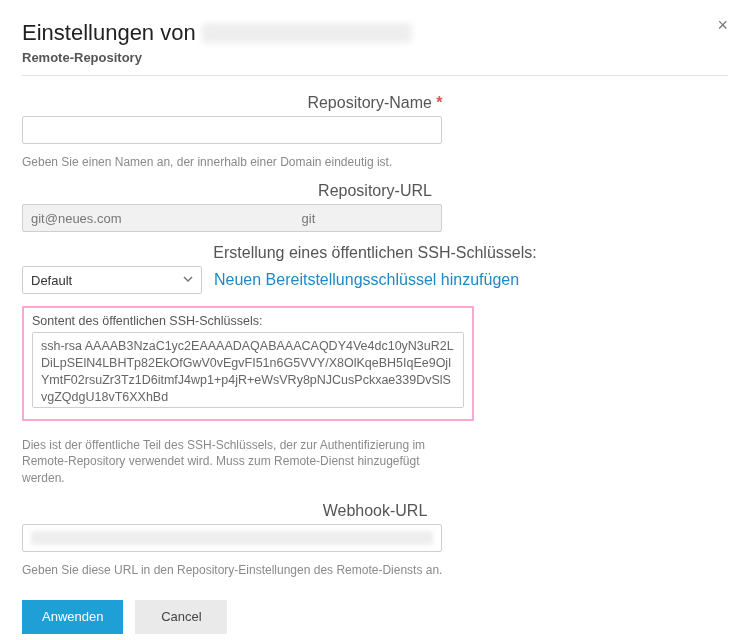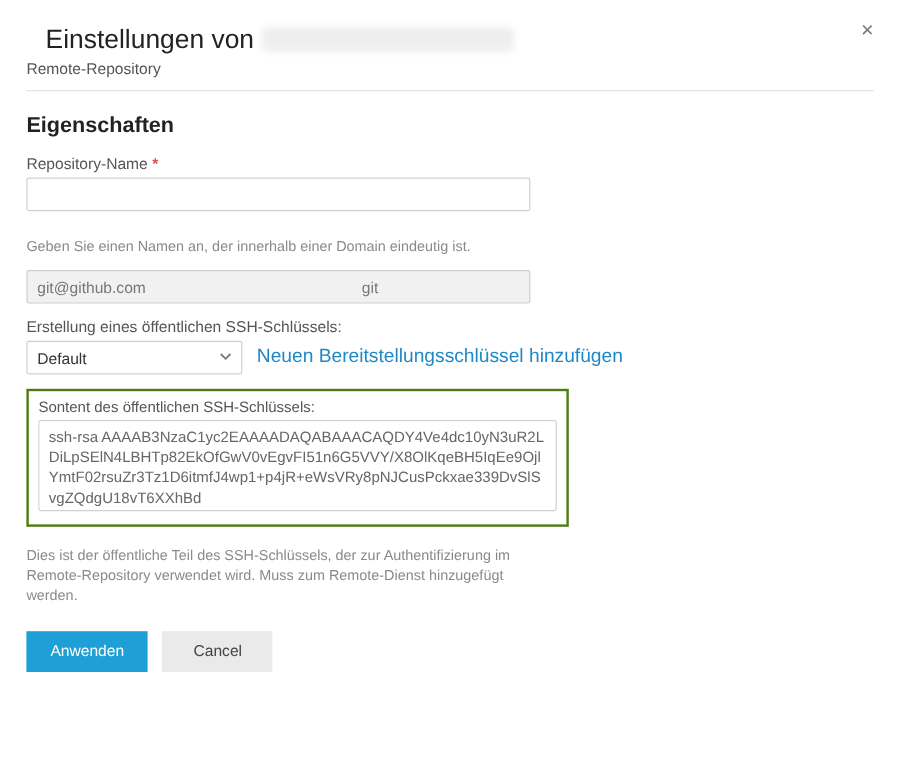--- a/index.html
+++ b/index.html
@@ -16,36 +16,37 @@
   *, *::before, *::after { box-sizing: inherit; }
 
   .page {
     padding: 16px 22px 20px 22px;
     position: relative;
   }
 
   h1.title {
     font-size: 22px;
     font-weight: 400;
-    margin: 4px 0 4px 16px;
+    margin: 4px 0 4px 0;
     color: #222;
   }
   .title .blur {
     display: inline-block;
     width: 210px;
     height: 20px;
     vertical-align: -3px;
     background: #eee;
     border-radius: 4px;
     filter: blur(3px);
   }
   .subtitle {
     font-size: 13px;
     color: #555;
     margin-bottom: 10px;
+    font-weight: bold;
   }
 
   .close-x {
     position: absolute;
     top: 16px;
     right: 22px;
     font-size: 18px;
     line-height: 1;
     color: #777;
     cursor: pointer;
@@ -60,23 +61,24 @@
   h2.section {
     font-size: 18px;
     font-weight: 600;
     margin: 0 0 14px 0;
     color: #222;
   }
 
   .field { margin-bottom: 12px; }
   .field label {
     display: block;
-    font-size: 13px;
+    font-size: 16px;
     color: #555;
     margin-bottom: 4px;
+    text-align: center;
   }
   .req { color: #d9534f; font-weight: 700; }
 
   input.text-input, .disabled-box, select.select, textarea.ta {
     font-family: inherit;
     font-size: 13px;
     padding: 5px 8px;
     border: 1px solid #cfcfcf;
     border-radius: 2px;
     background: #fff;
@@ -88,21 +90,21 @@
     height: 28px;
     background: #f1f1f1;
     color: #777;
     display: flex;
     align-items: center;
     gap: 180px;
   }
   .helper {
     font-size: 12px;
     color: #8a8a8a;
-    margin-top: 21px;
+    margin-top: 10px;
     line-height: 1.35;
     max-width: 430px;
   }
 
   .ssh-row { display: flex; align-items: center; gap: 12px; }
   .select-wrap {
     position: relative;
     width: 180px;
   }
   select.select {
@@ -120,21 +122,21 @@
     pointer-events: none;
     color: #777;
   }
   a.link {
     color: #1e88c7;
     text-decoration: none;
     font-size: 16px;
   }
 
   .highlight-box {
-    border: 2px solid #4d7c0f;
+    border: 2px solid #f9a8d4;
     padding: 6px 8px 8px 8px;
     margin-top: 6px;
     width: 452px;
   }
   .highlight-box .inner-label {
     font-size: 12.5px;
     color: #555;
     margin-bottom: 4px;
   }
   textarea.ta {
@@ -195,34 +197,34 @@
   <div class="close-x">×</div>
 
   <h1 class="title">
     <span>Einstellungen von</span>
     <span class="blur"></span>
   </h1>
   <div class="subtitle">Remote-Repository</div>
 
   <hr class="sep">
 
-  <h2 class="section">Eigenschaften</h2>
 
   <div class="field">
     <label>
       <span>Repository-Name</span>
       <span class="req">*</span>
     </label>
     <input type="text" class="text-input" value="" style="">
     <div class="helper">Geben Sie einen Namen an, der innerhalb einer Domain eindeutig ist.</div>
   </div>
 
   <div class="field">
+    <label>Repository-URL</label>
     <div class="disabled-box">
-      <span>git@github.com</span>
+      <span>git@neues.com</span>
       <span>git</span>
     </div>
   </div>
 
   <div class="field">
     <label>Erstellung eines öffentlichen SSH-Schlüssels:</label>
     <div class="ssh-row">
       <div class="select-wrap">
         <select class="select">
           <option>Default</option>
@@ -236,18 +238,25 @@
       <a href="#" class="link">Neuen Bereitstellungsschlüssel hinzufügen</a>
     </div>
   </div>
 
   <div class="highlight-box">
     <div class="inner-label">Sontent des öffentlichen SSH-Schlüssels:</div>
     <textarea class="ta" readonly="" style="">ssh-rsa AAAAB3NzaC1yc2EAAAADAQABAAACAQDY4Ve4dc10yN3uR2LDiLpSElN4LBHTp82EkOfGwV0vEgvFI51n6G5VVY/X8OlKqeBH5IqEe9OjlYmtF02rsuZr3Tz1D6itmfJ4wp1+p4jR+eWsVRy8pNJCusPckxae339DvSlSvgZQdgU18vT6XXhBd</textarea>
   </div>
   <div class="helper" style="margin-top:16px;">Dies ist der öffentliche Teil des SSH-Schlüssels, der zur Authentifizierung im Remote-Repository verwendet wird. Muss zum Remote-Dienst hinzugefügt werden.</div>
 
+  <div class="field" style="margin-top:16px;">
+    <label>Webhook-URL</label>
+    <div class="webhook-box">
+      <div class="blur-line"></div>
+    </div>
+    <div class="helper">Geben Sie diese URL in den Repository-Einstellungen des Remote-Diensts an.</div>
+  </div>
 
   <div class="actions">
     <button class="btn btn-primary">Anwenden</button>
     <button class="btn btn-default">Cancel</button>
   </div>
 </div>
 
 </body></html>

